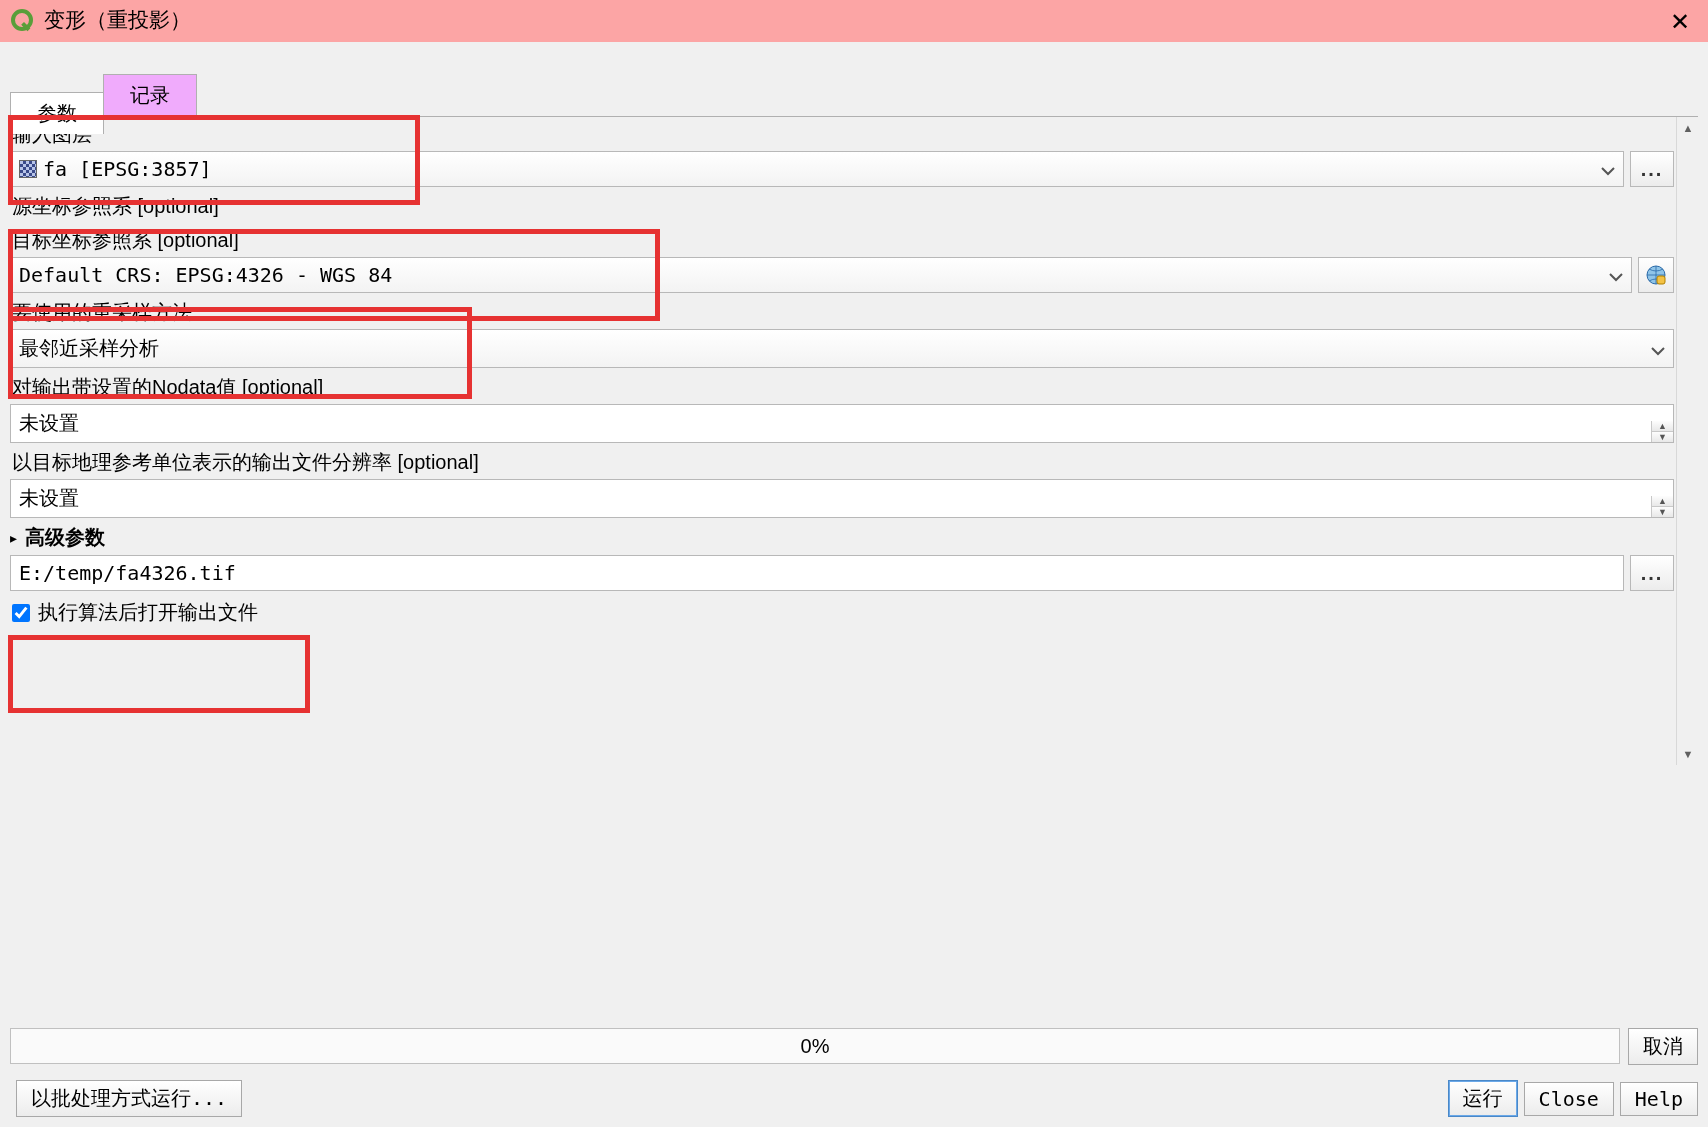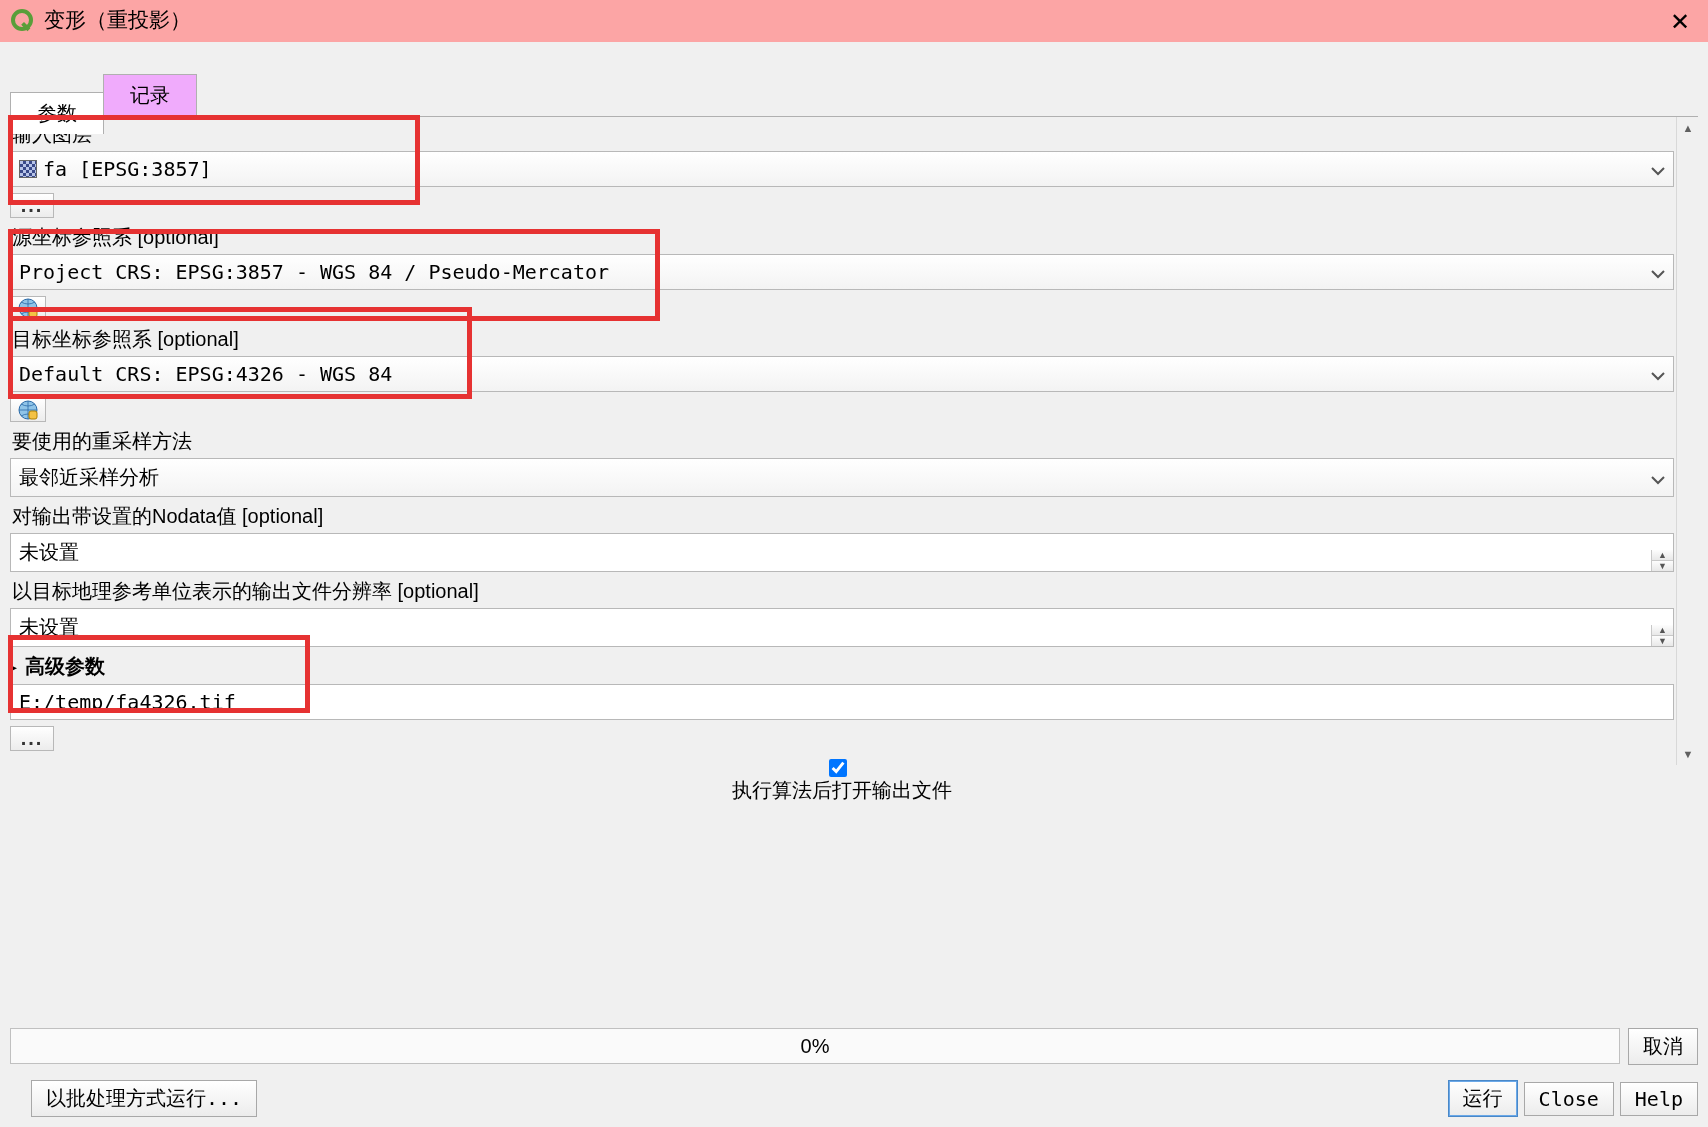--- a/index.html
+++ b/index.html
@@ -78,21 +78,21 @@
       font-size: 11px;
       cursor: pointer;
     }
     .scrollbar-thumb-area {
       position: absolute; top: 22px; bottom: 22px; left: 0; right: 0;
     }
     .field-label {
       padding: 4px 0 3px 2px;
       font-size: 20px;
     }
-    .row { display: flex; align-items: stretch; gap: 6px; margin-bottom: 2px; flex-direction: column; }
+    .row { display: flex; align-items: stretch; gap: 6px; margin-bottom: 2px; }
     .combo {
       flex: 1;
       display: flex;
       align-items: center;
       background: linear-gradient(#ffffff, #f3f3f3);
       border: 1px solid #b8b8b8;
       padding: 5px 8px;
       font-family: "SimSun", monospace;
       font-size: 20px;
       position: relative;
@@ -161,21 +161,20 @@
       padding: 4px 0;
       font-size: 20px;
       cursor: pointer;
     }
     .adv-row .tri { margin-right: 8px; font-size: 14px; }
     .checkbox-row {
       display: flex;
       align-items: center;
       padding: 6px 2px;
       font-size: 20px;
-      flex-direction: column;
     }
     .checkbox-row input { width: 18px; height: 18px; margin-right: 8px; }
     .raster-icon {
       width: 18px; height: 18px;
       margin-right: 6px;
       display: inline-block;
       background:
         repeating-conic-gradient(#3a4a8a 0 25%, #b8c4e8 0 50%) 0 0/6px 6px;
       border: 1px solid #666;
     }
@@ -204,21 +203,21 @@
     .btn {
       padding: 4px 14px;
       border: 1px solid #a8a8a8;
       background: linear-gradient(#ffffff, #ececec);
       font-size: 20px;
       cursor: pointer;
       font-family: "SimSun", monospace, "Microsoft YaHei";
     }
     .footer-area {
       position: absolute;
-      left: 25px; right: 10px;
+      left: 10px; right: 10px;
       bottom: 10px;
       display: flex;
       align-items: center;
     }
     .footer-area .spacer { flex: 1; }
     .footer-area .btn { margin-left: 6px; }
   </style>
 </head>
 <body>
 
@@ -249,37 +248,20 @@
         <span class="chevron">
           <svg width="14" height="10" viewBox="0 0 14 10">
               <path d="M1 2 L7 8 L13 2" fill="none" stroke="#555" stroke-width="2"></path>
             </svg>
         </span>
       </div>
       <div class="side-btn">...</div>
     </div>
 
     <div class="field-label">源坐标参照系 [optional]</div>
-    <div class="row">
-      <div class="combo">
-        <span>Project CRS: EPSG:3857 - WGS 84 / Pseudo-Mercator</span>
-        <span class="chevron">
-          <svg width="14" height="10" viewBox="0 0 14 10">
-              <path d="M1 2 L7 8 L13 2" fill="none" stroke="#555" stroke-width="2"></path>
-            </svg>
-        </span>
-      </div>
-      <div class="globe-btn">
-        <svg width="22" height="22" viewBox="0 0 22 22">
-          <circle cx="11" cy="11" r="9" fill="#8fc4e8" stroke="#2a6aa8" stroke-width="1"></circle>
-          <path d="M2 11h18M11 2v18M4 5q7 4 14 0M4 17q7 -4 14 0" stroke="#2a6aa8" fill="none" stroke-width="0.8"></path>
-          <rect x="12" y="12" width="8" height="8" rx="2" fill="#f4c244" stroke="#b08000"></rect>
-        </svg>
-      </div>
-    </div>
 
     <div class="field-label">目标坐标参照系 [optional]</div>
     <div class="row">
       <div class="combo">
         <span>Default CRS: EPSG:4326 - WGS 84</span>
         <span class="chevron">
           <svg width="14" height="10" viewBox="0 0 14 10">
               <path d="M1 2 L7 8 L13 2" fill="none" stroke="#555" stroke-width="2"></path>
             </svg>
         </span>

